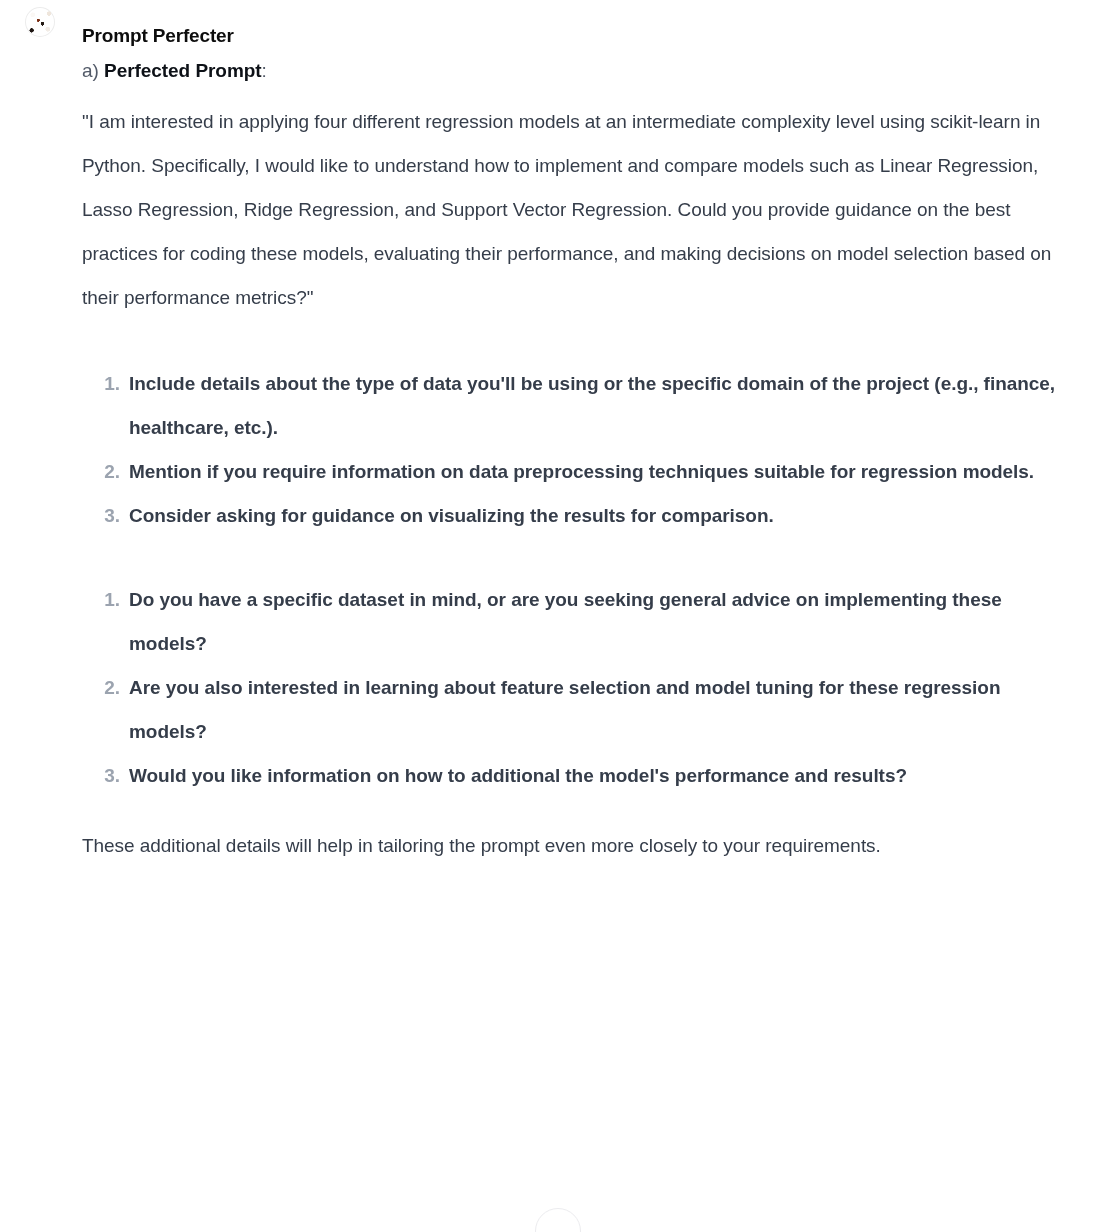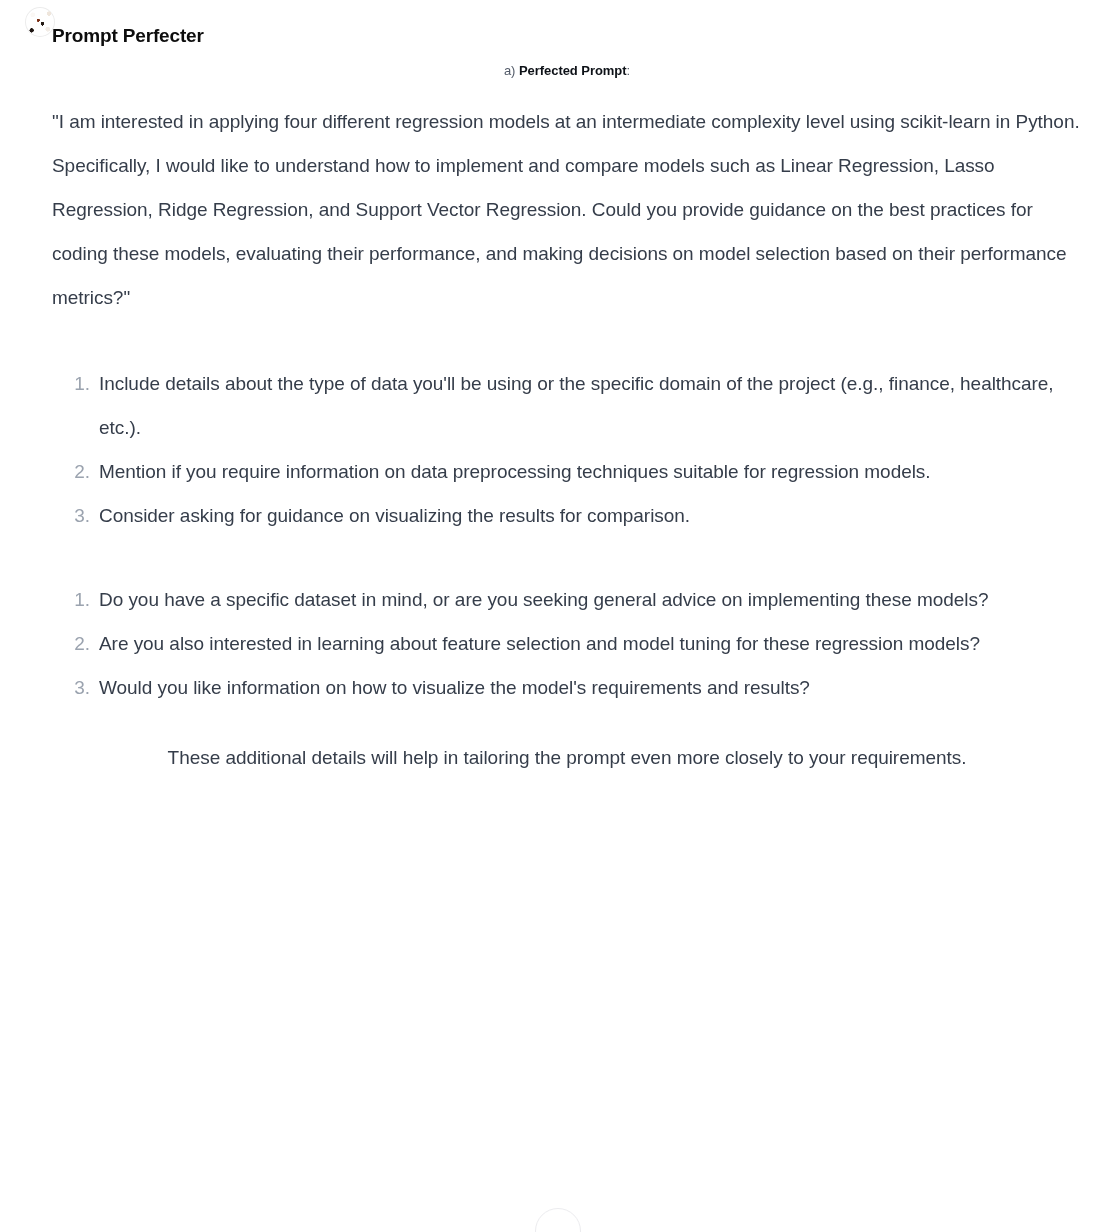--- a/index.html
+++ b/index.html
@@ -55,58 +55,58 @@
       radial-gradient(circle at 58% 56%, #241a14 0 7%, rgba(36,26,20,0) 8%),
       radial-gradient(circle at 26% 26%, #fbf8f5 0 7%, rgba(251,248,245,0) 8%),
       radial-gradient(circle at 76% 74%, #f2ece6 0 7%, rgba(242,236,230,0) 8%),
       radial-gradient(circle at 22% 78%, #1f1713 0 6%, rgba(31,23,19,0) 7%),
       radial-gradient(circle at 80% 22%, #efe6dc 0 6%, rgba(239,230,220,0) 7%);
     mix-blend-mode: normal;
   }
 
   
   .content {
-    margin-left: 52px;
+    margin-left: 82px;
     padding-right: 34px;
   }
 
   .author {
     font-size: 19px;
     font-weight: bold;
     color: #0d0d0d;
     letter-spacing: -0.15px;
     line-height: 24px;
     margin: 0 0 6px 0;
   }
 
   p.para {
     font-size: 19px;
     line-height: 44px;
     color: #353d4a;
     margin: 0 0 28px 0;
     letter-spacing: -0.05px;
   }
-  p.para.tight { margin-bottom: 0; text-align: center; }
+  p.para.tight { margin-bottom: 0; }
 
   .section-head {
-    font-size: 13px;
+    font-size: 19px;
     line-height: 34px;
     color: #353d4a;
     margin: 0 0 12px 0;
     letter-spacing: -0.05px;
-    text-align: center;
   }
   .section-head .marker { color: #525a68; font-weight: normal; }
   .section-head strong { color: #0d1117; font-weight: bold; }
 
   ol.steps {
     list-style: none;
     margin: 0 0 26px 0;
     padding: 0;
     counter-reset: li;
+    font-weight: bold;
   }
   ol.steps > li {
     counter-increment: li;
     position: relative;
     padding-left: 47px;
     font-size: 19px;
     line-height: 44px;
     color: #353d4a;
     letter-spacing: -0.05px;
     margin-bottom: 0;
@@ -165,21 +165,21 @@
     <ol class="steps">
       <li>Include details about the type of data you'll be using or the specific domain of the project (e.g., finance, healthcare, etc.).</li>
       <li>Mention if you require information on data preprocessing techniques suitable for regression models.</li>
       <li>Consider asking for guidance on visualizing the results for comparison.</li>
     </ol>
 
     <div class="gap-sm"></div>
     <ol class="steps">
       <li>Do you have a specific dataset in mind, or are you seeking general advice on implementing these models?</li>
       <li>Are you also interested in learning about feature selection and model tuning for these regression models?</li>
-      <li>Would you like information on how to visualize the model's requirements and results?</li>
+      <li>Would you like information on how to additional the model's performance and results?</li>
     </ol>
 
     <p class="para tight">These additional details will help in tailoring the prompt even more closely to your requirements.</p>
 
   </div>
 </div>
 
 <div class="scroll-bottom-btn">
   <span>
     <svg width="14" height="14" viewBox="0 0 14 14" aria-hidden="true">

